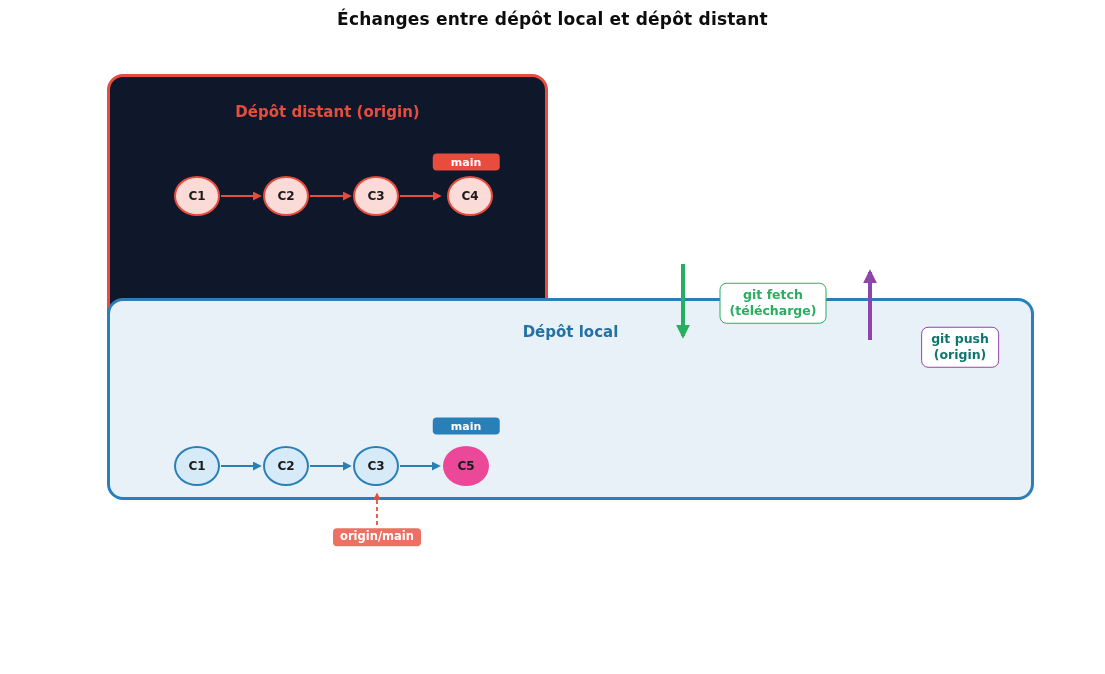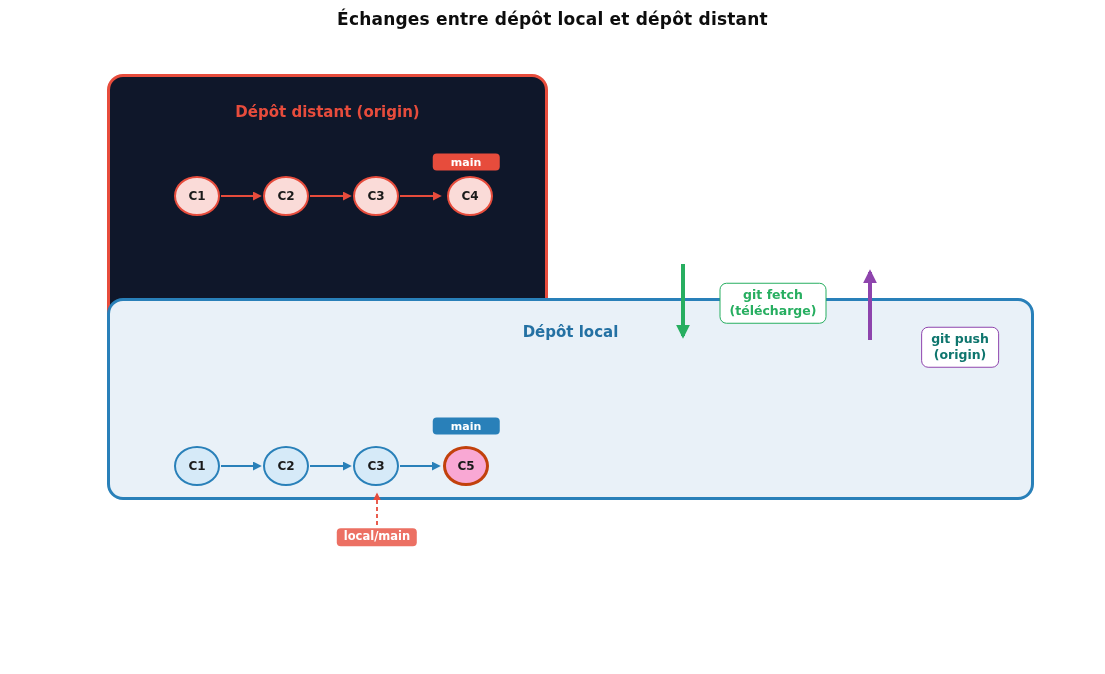--- a/index.html
+++ b/index.html
@@ -23,21 +23,21 @@
   .repo-title{position:absolute;width:100%;text-align:center;font-size:15px;font-weight:bold;}
   .remote-title{top:26px;color:#e74c3c;}
   .local-title{top:22px;color:#2471a3;}
   .commit{
     position:absolute;width:46px;height:40px;border-radius:50%;box-sizing:border-box;
     display:flex;align-items:center;justify-content:center;
     font-size:12px;font-weight:bold;color:#1a1a1a;z-index:2;
   }
   .commit.remote{background:#fadbd8;border:2.5px solid #e74c3c;}
   .commit.local{background:#d6eaf8;border:2.5px solid #2980b9;}
-  .commit.head{background:#f9a8d4;border:3px solid #c2410c;}
+  .commit.head{background:#ec4899;border:3px solid #ec4899;}
   .badge{
     position:absolute;transform:translate(-50%,-50%);z-index:4;
     color:#ffffff;font-weight:bold;font-size:11px;line-height:1;
     padding:3px 18px;border-radius:4px;white-space:nowrap;
   }
   .badge-red{background:#e74c3c;}
   .badge-blue{background:#2980b9;}
   .badge-salmon{background:#ec7063;font-size:11.5px;padding:3px 7px;}
   .op-label{
     position:absolute;transform:translate(-50%,-50%);z-index:5;
@@ -69,21 +69,21 @@
   <div class="commit remote" style="left:353px;top:176px;">C3</div>
   <div class="commit remote" style="left:447px;top:176px;">C4</div>
 
   <div class="commit local" style="left:174px;top:446px;">C1</div>
   <div class="commit local" style="left:263px;top:446px;">C2</div>
   <div class="commit local" style="left:353px;top:446px;">C3</div>
   <div class="commit local head" style="left:443px;top:446px;">C5</div>
 
   <div class="badge badge-red" style="left:466px;top:162px;">main</div>
   <div class="badge badge-blue" style="left:466px;top:426px;">main</div>
-  <div class="badge badge-salmon" style="left:377px;top:537px;">local/main</div>
+  <div class="badge badge-salmon" style="left:377px;top:537px;">origin/main</div>
 
   <div class="op-label op-fetch">
     <span>git fetch</span>
     <span>(télécharge)</span>
   </div>
   <div class="op-label op-push">
     <span>git push</span>
     <span>(origin)</span>
   </div>
 

